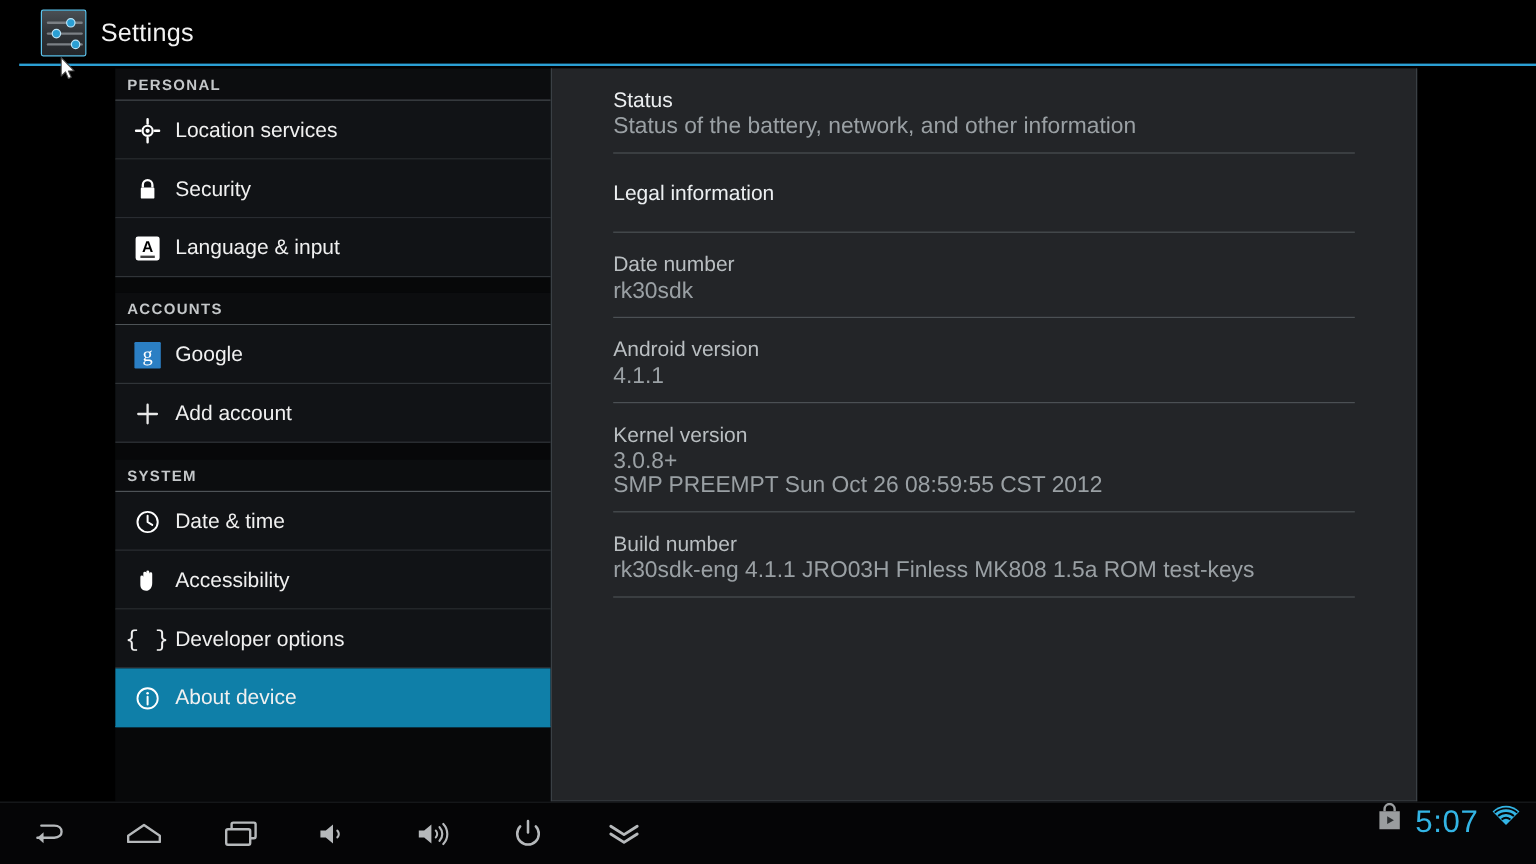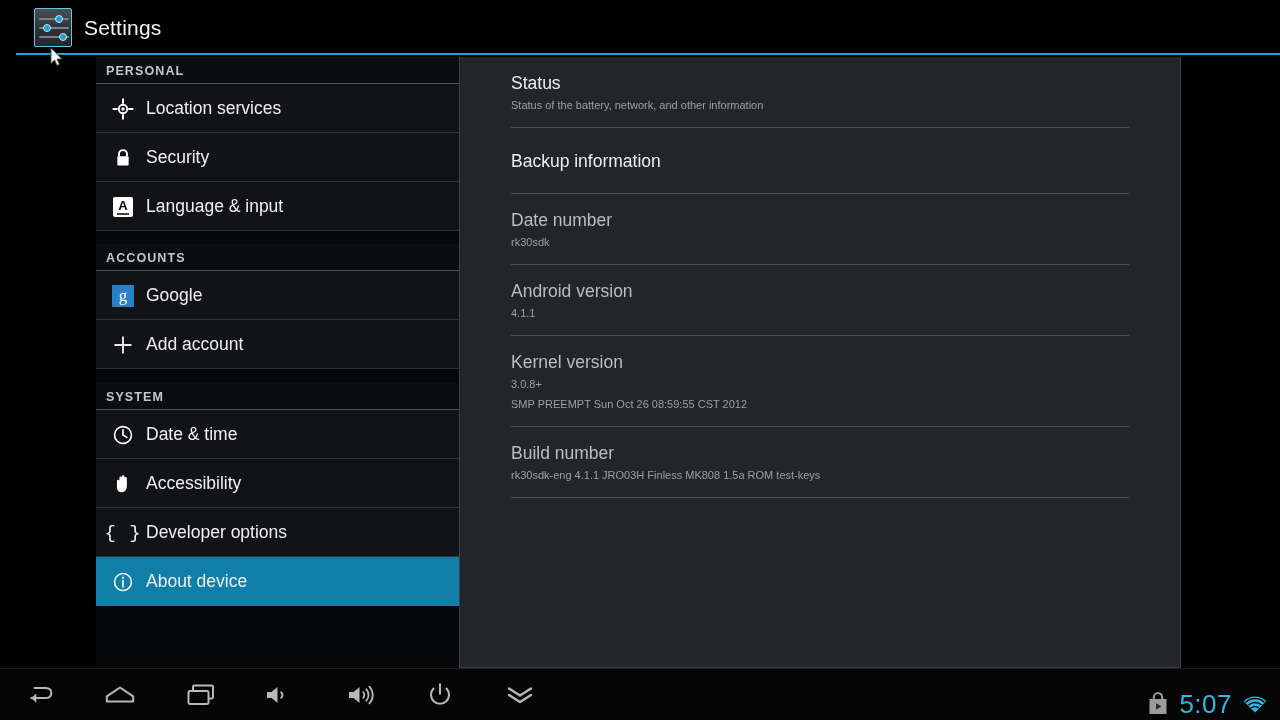--- a/index.html
+++ b/index.html
@@ -193,21 +193,21 @@
     height: 1px;
     background: #4b5054;
   }
   .pref .title {
     font-size: 17.5px;
     color: #eceff1;
     line-height: 24px;
   }
   .pref.dim .title { color: #b9bec1; }
   .pref .sub {
-    font-size: 11px;
+    font-size: 19px;
     color: #9aa0a4;
     line-height: 19px;
     margin-top: 1px;
   }
   .pref.spaced { padding: 21px 0 21px 0; }
 
   
   .navbar {
     position: absolute;
     left: 0; bottom: 0;
@@ -225,21 +225,21 @@
     display: flex;
     align-items: center;
     justify-content: center;
     color: #b6b9bb;
   }
   .sysright {
     position: absolute;
     right: 12px; top: 0;
     height: 51px;
     display: flex;
-    align-items: flex-end;
+    align-items: flex-start;
     gap: 10px;
   }
   .clock {
     font-size: 26px;
     color: #33b5e5;
     letter-spacing: 0.5px;
   }
 
   
   .cursor {
@@ -362,21 +362,21 @@
   </div>
 
   <div class="content">
 
     <div class="pref">
       <div class="title">Status</div>
       <div class="sub">Status of the battery, network, and other information</div>
     </div>
 
     <div class="pref spaced">
-      <div class="title">Backup information</div>
+      <div class="title">Legal information</div>
     </div>
 
     <div class="pref dim">
       <div class="title">Date number</div>
       <div class="sub">rk30sdk</div>
     </div>
 
     <div class="pref dim">
       <div class="title">Android version</div>
       <div class="sub">4.1.1</div>

